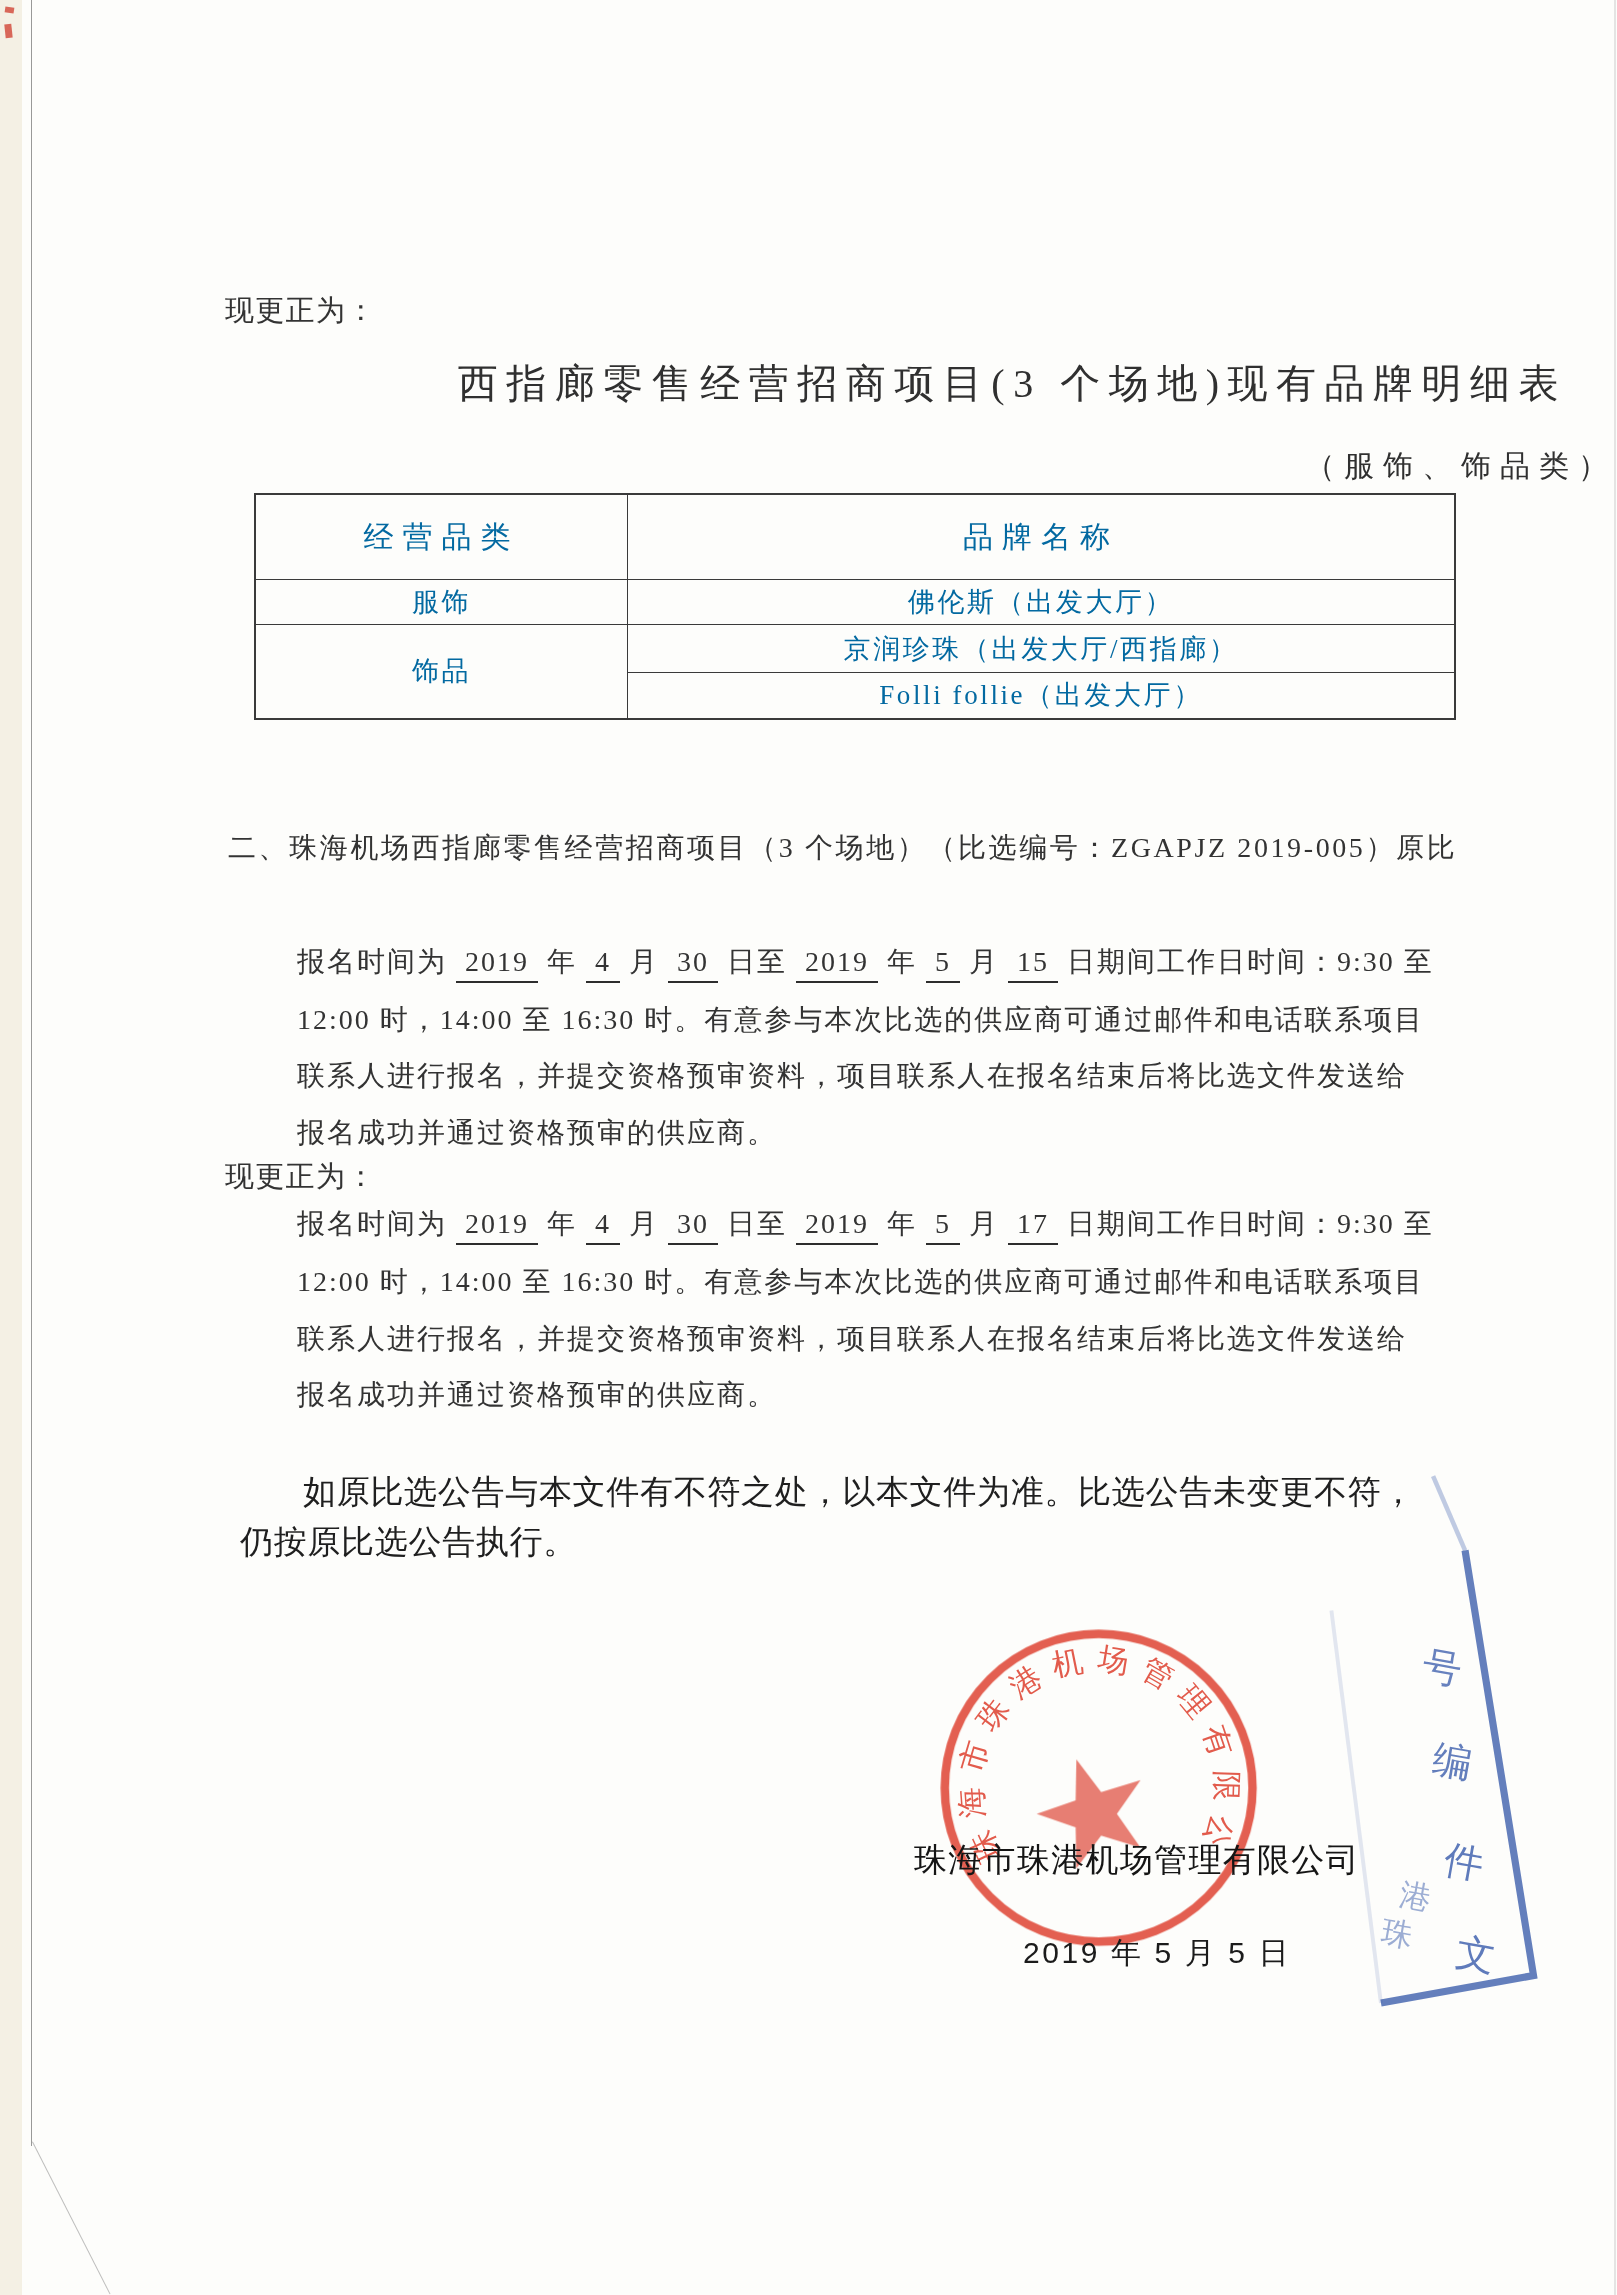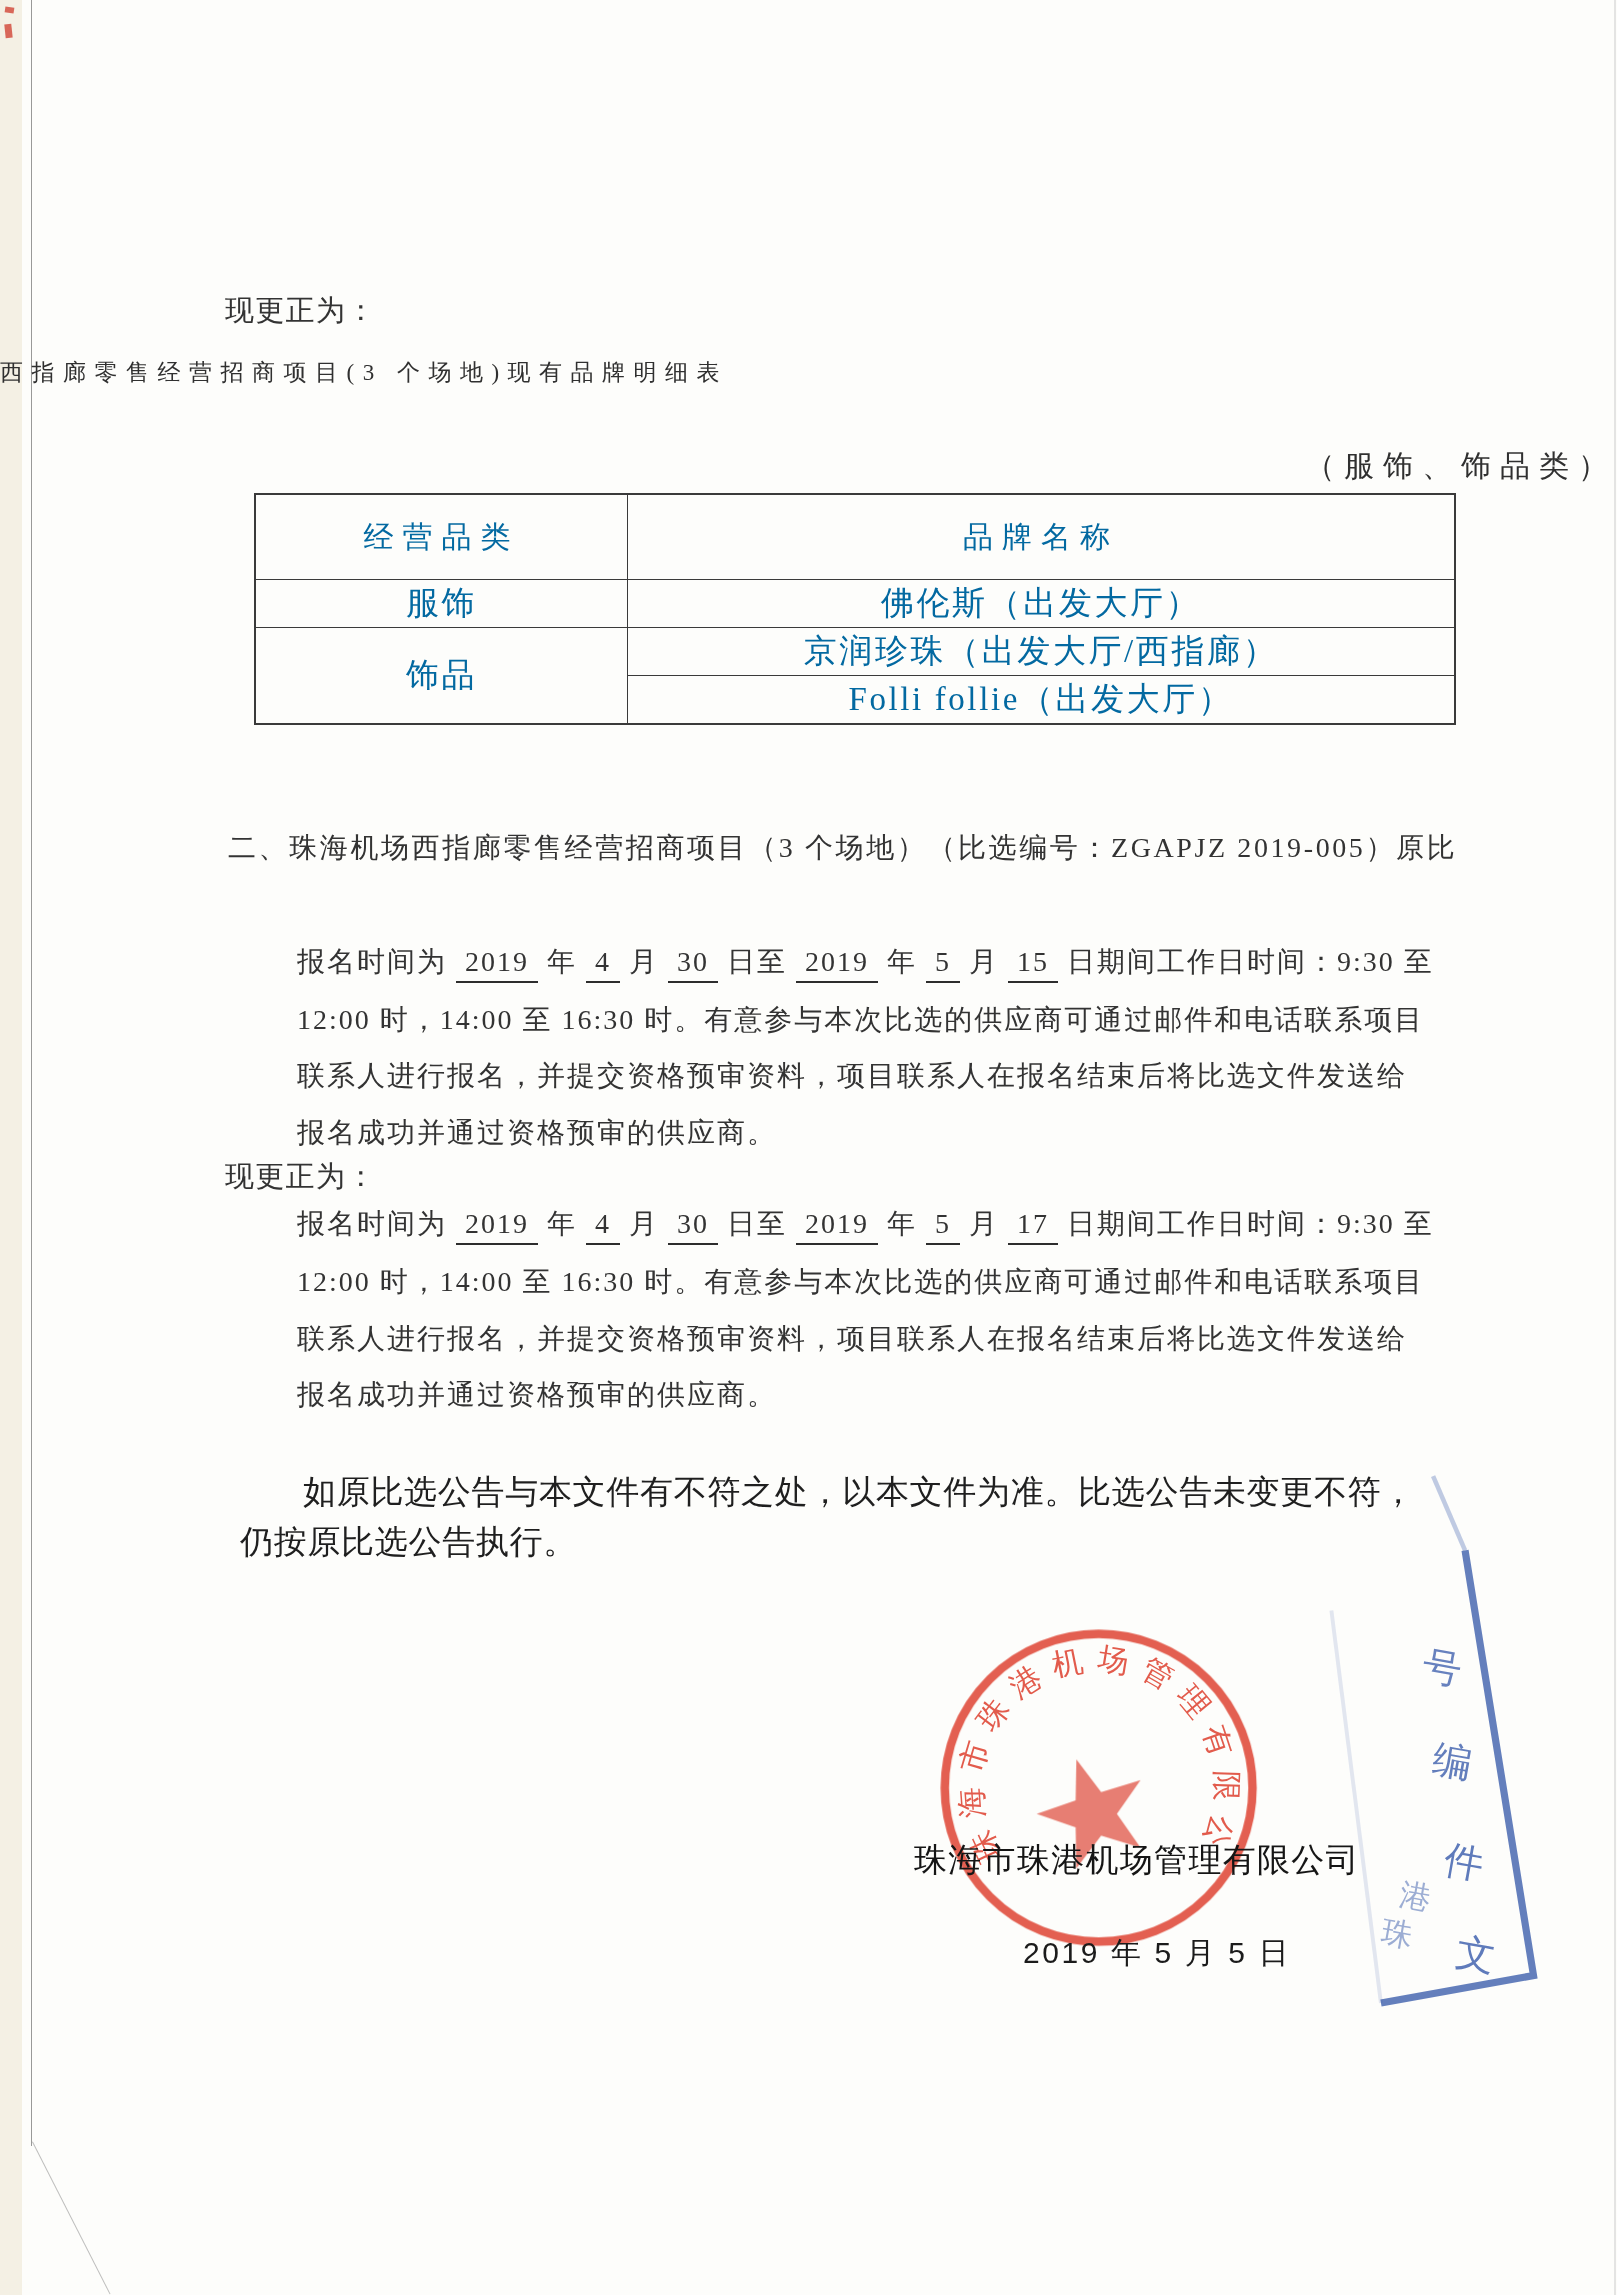--- a/index.html
+++ b/index.html
@@ -10,29 +10,29 @@
   .fold-line-2{position:absolute;left:32px;top:2142px;width:1.3px;height:171px;background:#8a8a8a;opacity:.55;
                transform:rotate(-27deg);transform-origin:top left;}
   .right-edge{position:absolute;right:1.3px;top:0;width:2px;height:100%;background:#cccccc;opacity:.5;}
   .red-mark{position:absolute;background:#cf3a2b;opacity:.75;}
   .rm1{left:5.2px;top:6.5px;width:9px;height:5.9px;transform:rotate(8deg);}
   .rm2{left:4.6px;top:23.5px;width:6.5px;height:14.3px;transform:rotate(-6deg);}
 
   .t{position:absolute;white-space:nowrap;line-height:1.25;}
   .body-t{font-size:28px;letter-spacing:2px;color:#333;}
   .label{font-size:29px;letter-spacing:1.3px;color:#333;}
-  .title{left:0;width:1567px;text-align:left;font-size:23px;letter-spacing:8.5px;font-weight:500;color:#303030;}
+  .title{left:0;width:1567px;text-align:right;font-size:40px;letter-spacing:8.5px;font-weight:500;color:#303030;}
   .subtitle{left:0;width:1617px;text-align:right;font-size:30px;letter-spacing:9px;font-weight:500;color:#303030;}
 
   table.brand{position:absolute;left:254px;top:493px;width:1202px;border-collapse:collapse;table-layout:fixed;}
   table.brand th,table.brand td{border:1.3px solid #3a3a3a;text-align:center;vertical-align:middle;
         font-weight:normal;color:#0369a1;}
   table.brand{border:2px solid #3a3a3a;}
   th.h{height:82px;font-size:30px;letter-spacing:9px;}
-  td.c{font-size:33px;letter-spacing:2.6px;}
+  td.c{font-size:27px;letter-spacing:2.6px;}
   .rowA{height:45px;} .rowB{height:48px;} .rowC{height:46px;}
   .col1{width:369px;}
 
   .u{display:inline-block;border-bottom:2px solid #2d2d2d;padding:0 9px 2px 9px;}
 
   .sans{font-family:"Liberation Sans","DejaVu Sans",sans-serif;}
   .closing{font-size:33px;letter-spacing:0.7px;color:#1f1f1f;}
   .company{font-size:33px;letter-spacing:1.3px;color:#151515;z-index:6;}
   .date{font-size:30px;letter-spacing:2.6px;color:#1b1b1b;z-index:6;}
 

